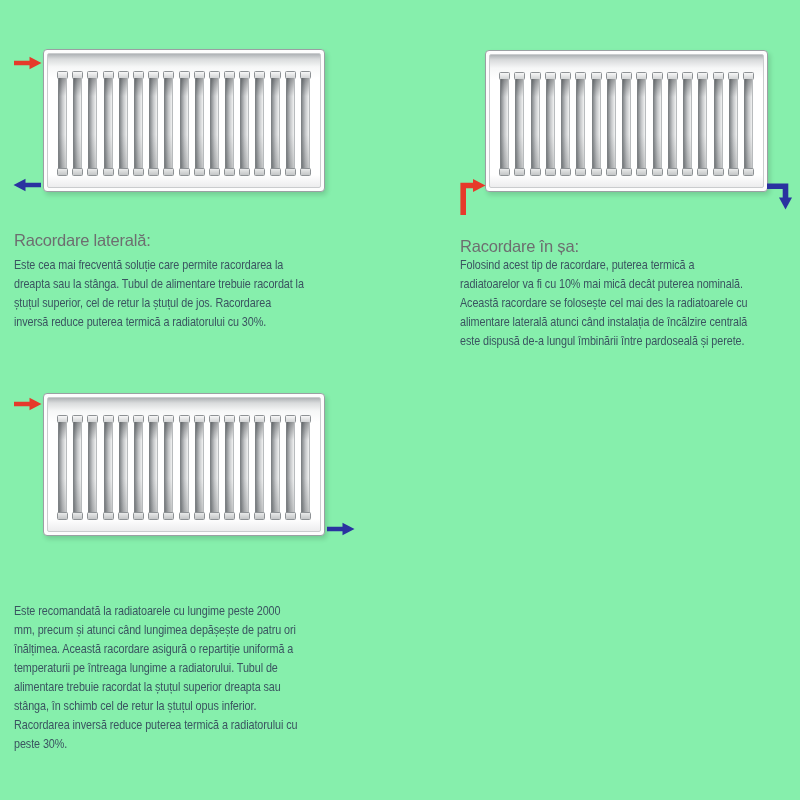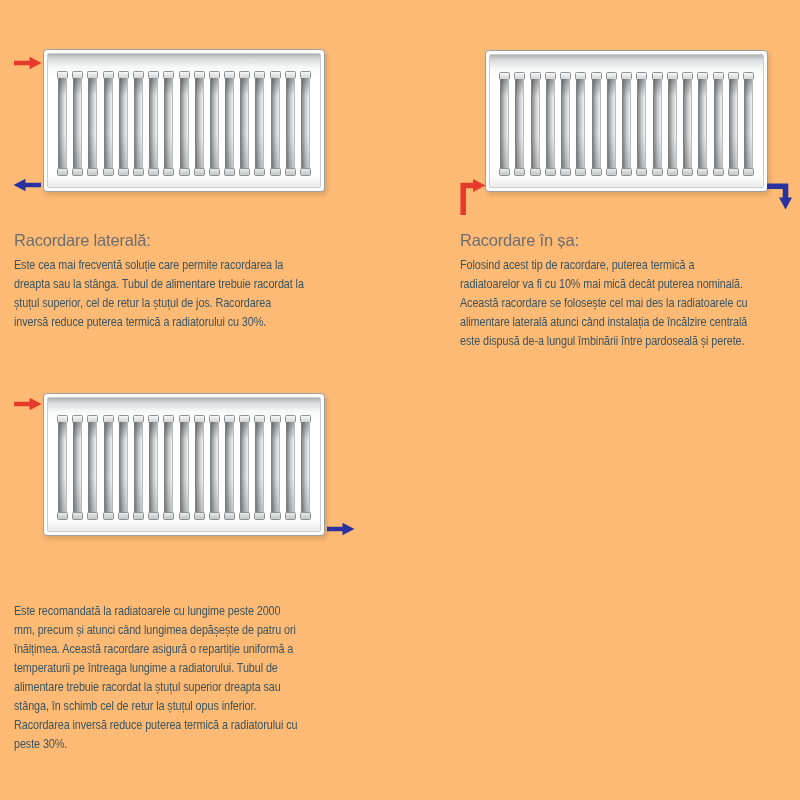--- a/index.html
+++ b/index.html
@@ -3,21 +3,21 @@
 <meta charset="utf-8">
 <style>
   :root{
     --supply:#e63a2b;
     --return:#2a32a0;
     --heading:#6d6e70;
     --body:#3a5460;
   }
   html,body{margin:0;padding:0;background:#fff;}
   .canvas{
-    position:relative;width:800px;height:800px;background:#fdba74;overflow:hidden;
+    position:relative;width:800px;height:800px;background:#86efac;overflow:hidden;
     font-family:"Liberation Sans", sans-serif;
   }
   
   .radiator{
     position:absolute;background:#fdfdfd;border:1px solid #9aa0a3;border-radius:4px;
     box-shadow:2px 3px 5px rgba(0,0,0,.14);box-sizing:border-box;
   }
   .radiator-inner{
     position:absolute;inset:3px;border:1px solid #caccce;border-radius:2px;
     background:linear-gradient(180deg,#aeb2b5 0px,#d9dbdc 5px,#f6f7f7 13px,#ffffff 24px,
@@ -204,21 +204,21 @@
       <path d="M18 2 L30.5 8.5 L18 15 Z" fill="currentColor"></path>
     </svg>
   </div>
   <div class="arrow return" style="left:767px;top:179px;">
     <svg width="30" height="33" viewBox="0 0 30 33">
       <path d="M0 7.2 H18.5 V19" fill="none" stroke="currentColor" stroke-width="5.6"></path>
       <path d="M12 18.5 L25 18.5 L18.5 30.5 Z" fill="currentColor"></path>
     </svg>
   </div>
 
-  <div class="heading" style="left:460px;top:231px;">Racordare în șa:</div>
+  <div class="heading" style="left:460px;top:237px;">Racordare în șa:</div>
   <div class="body-text" style="left:460px;top:255px;">Folosind acest tip de racordare, puterea termică a
 radiatoarelor va fi cu 10% mai mică decât puterea nominală.
 Această racordare se folosește cel mai des la radiatoarele cu
 alimentare laterală atunci când instalația de încălzire centrală
 este dispusă de-a lungul îmbinării între pardoseală și perete.</div>
 
   <div class="radiator" style="left:43px;top:393px;width:282px;height:143px;">
     <div class="radiator-inner">
       <div class="fins">
           <div class="fin">

